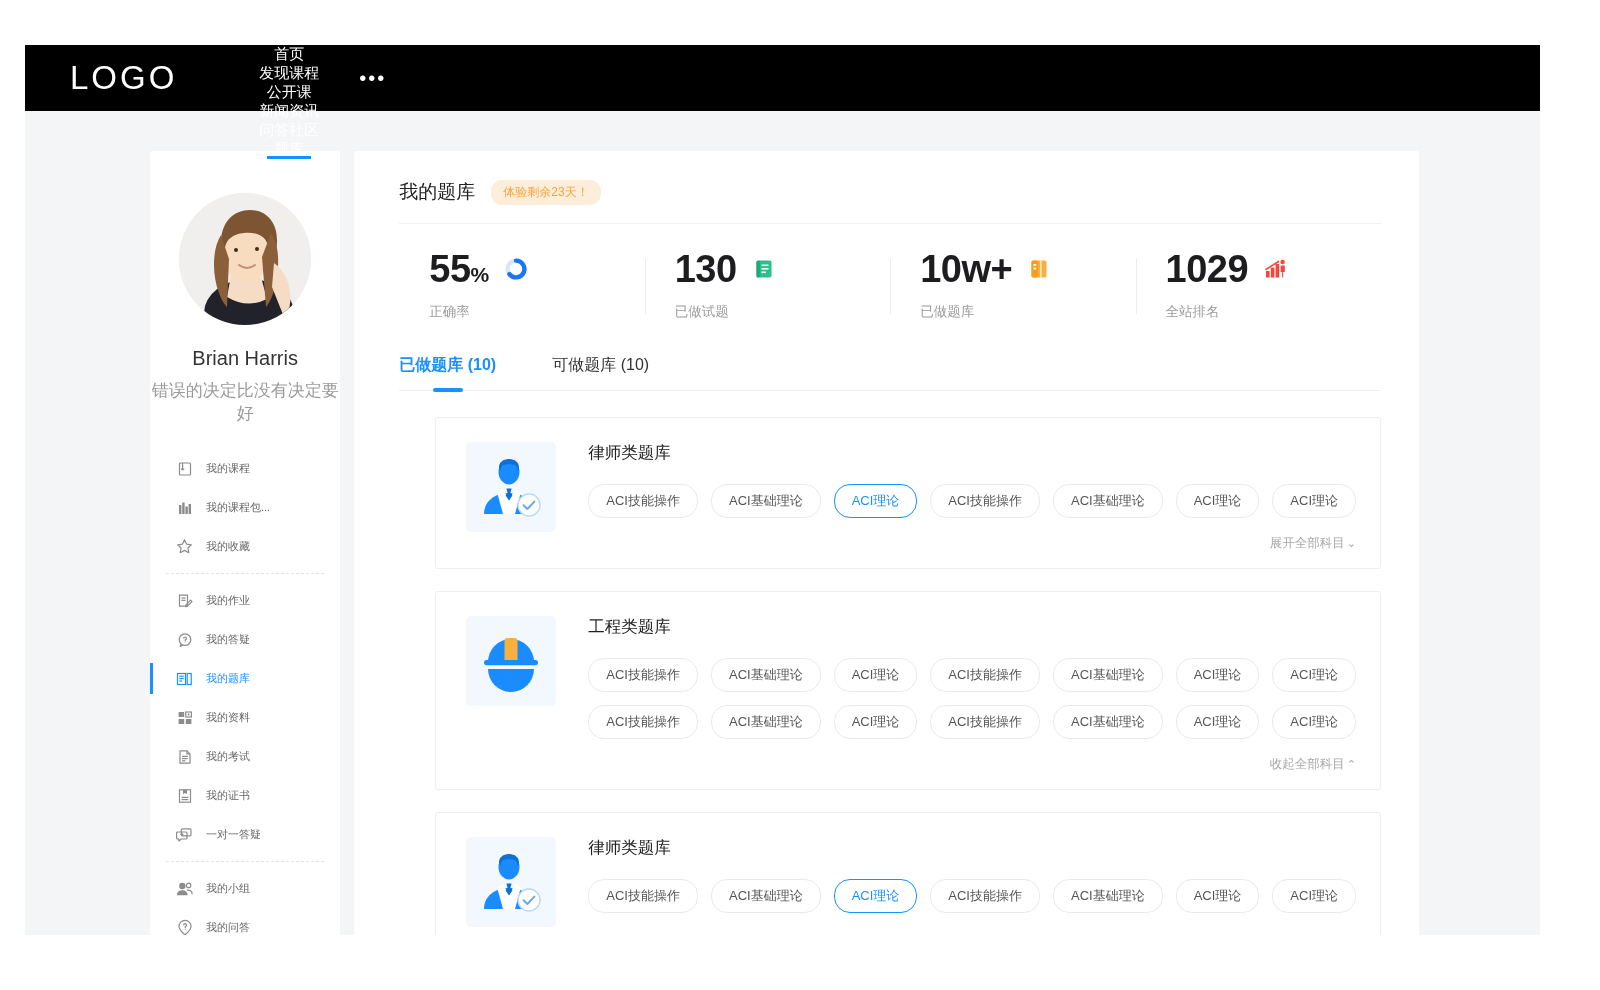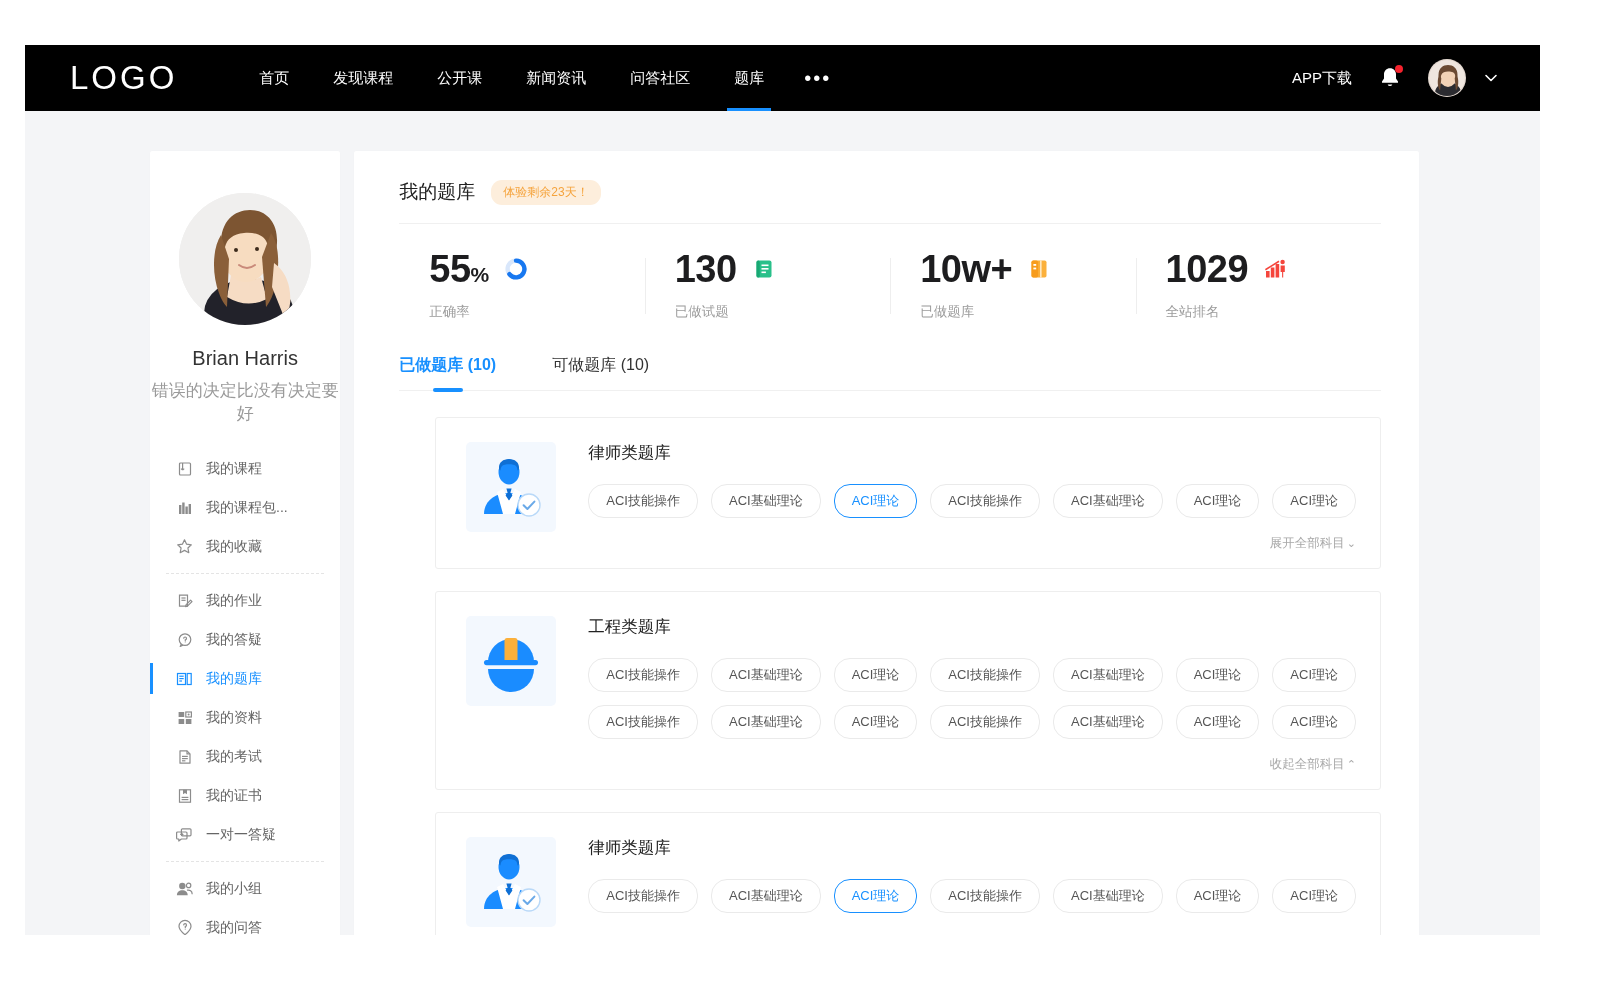--- a/index.html
+++ b/index.html
@@ -27,21 +27,21 @@
     padding: 0 40px 0 45px;
   }
   .logo {
     color: #ffffff;
     font-size: 33px;
     letter-spacing: 3px;
     font-weight: 400;
     font-family: "Liberation Sans", sans-serif;
     margin-right: 60px;
   }
-  .nav-links { display: flex; align-items: center; height: 100%; }
+  .nav-links { display: flex; align-items: center; height: 100%; flex-direction: column; }
   .nav-link {
     position: relative;
     color: #ffffff;
     font-size: 15px;
     padding: 0 22px;
     height: 100%;
     display: flex;
     align-items: center;
     cursor: pointer;
     white-space: nowrap;
@@ -124,21 +124,21 @@
   }
   .side-menu { margin-top: 24px; }
   .side-item {
     position: relative;
     display: flex;
     align-items: center;
     height: 39px;
     padding-left: 56px;
     cursor: pointer;
     color: #666666;
-    font-size: 14px;
+    font-size: 11px;
   }
   .side-item .ico {
     position: absolute;
     left: 26px;
     width: 17px; height: 17px;
     display: flex; align-items: center; justify-content: center;
     color: #8c8c8c;
   }
   .side-item.active { color: #1890ff; }
   .side-item.active .ico { color: #1890ff; }
@@ -305,43 +305,20 @@
     <div class="logo">LOGO</div>
     <div class="nav-links" id="navLinks">
         <div class="nav-link">首页</div>
         <div class="nav-link">发现课程</div>
         <div class="nav-link">公开课</div>
         <div class="nav-link">新闻资讯</div>
         <div class="nav-link">问答社区</div>
         <div class="nav-link active">题库</div>
       </div>
     <div class="nav-dots">•••</div>
-    <div class="nav-right">
-      <div class="app-download">APP下载</div>
-      <div class="bell-wrap">
-        <svg width="24" height="26" viewBox="0 0 24 26">
-          <path d="M12 3.2c-3.5 0-6 2.6-6 6.1v4.1l-2 3.1v1.2h16v-1.2l-2-3.1V9.3c0-3.5-2.5-6.1-6-6.1z" fill="#ffffff"></path>
-          <path d="M9.7 19.4a2.4 2.4 0 0 0 4.6 0z" fill="#ffffff"></path>
-        </svg>
-        <span class="bell-dot"></span>
-      </div>
-      <div class="avatar-nav">
-        <svg width="38" height="38" viewBox="0 0 38 38">
-          <rect width="38" height="38" fill="#efe6df"></rect>
-          <ellipse cx="19" cy="33" rx="13" ry="11" fill="#2b2b30"></ellipse>
-          <ellipse cx="19" cy="17" rx="8.5" ry="10" fill="#f2d2b6"></ellipse>
-          <path d="M9.5 15c0-7 4.5-10 9.5-10s9.5 3 9.5 10c0 2-.6 3.4-1.3 3.4-.6 0-.7-1.8-1.2-3.6-.6-2-2.6-3.2-7-3.2-3.2 0-5.6 1-6.6 3.2-.7 1.6-.9 3.6-1.5 3.6-.7 0-1.4-1.4-1.4-3.4z" fill="#6b4a33"></path>
-          <path d="M27 14c2.5 3 2.8 9 1.5 13.5-.6 2-1.6 3-1.6 3l-1.2-12z" fill="#6b4a33"></path>
-          <path d="M11 14c-2.5 3-2.8 9-1.5 13.5.6 2 1.6 3 1.6 3l1.2-12z" fill="#6b4a33"></path>
-        </svg>
-      </div>
-      <svg class="chev" width="18" height="18" viewBox="0 0 18 18">
-        <path d="M4 6.5 L9 11.5 L14 6.5" stroke="#ffffff" stroke-width="1.6" fill="none" stroke-linecap="round" stroke-linejoin="round"></path>
-      </svg>
-    </div>
   </div>
 
   <div class="body-wrap">
 
     <div class="sidebar">
       <div class="avatar-big">
         <svg width="132" height="132" viewBox="0 0 132 132">
           <rect width="132" height="132" fill="#f0efee"></rect>
           <ellipse cx="70" cy="120" rx="45" ry="34" fill="#22222a"></ellipse>
           <path d="M52 82 q14 10 30 2 l6 22 q-20 10 -40 -2z" fill="#f6dcc4"></path>

